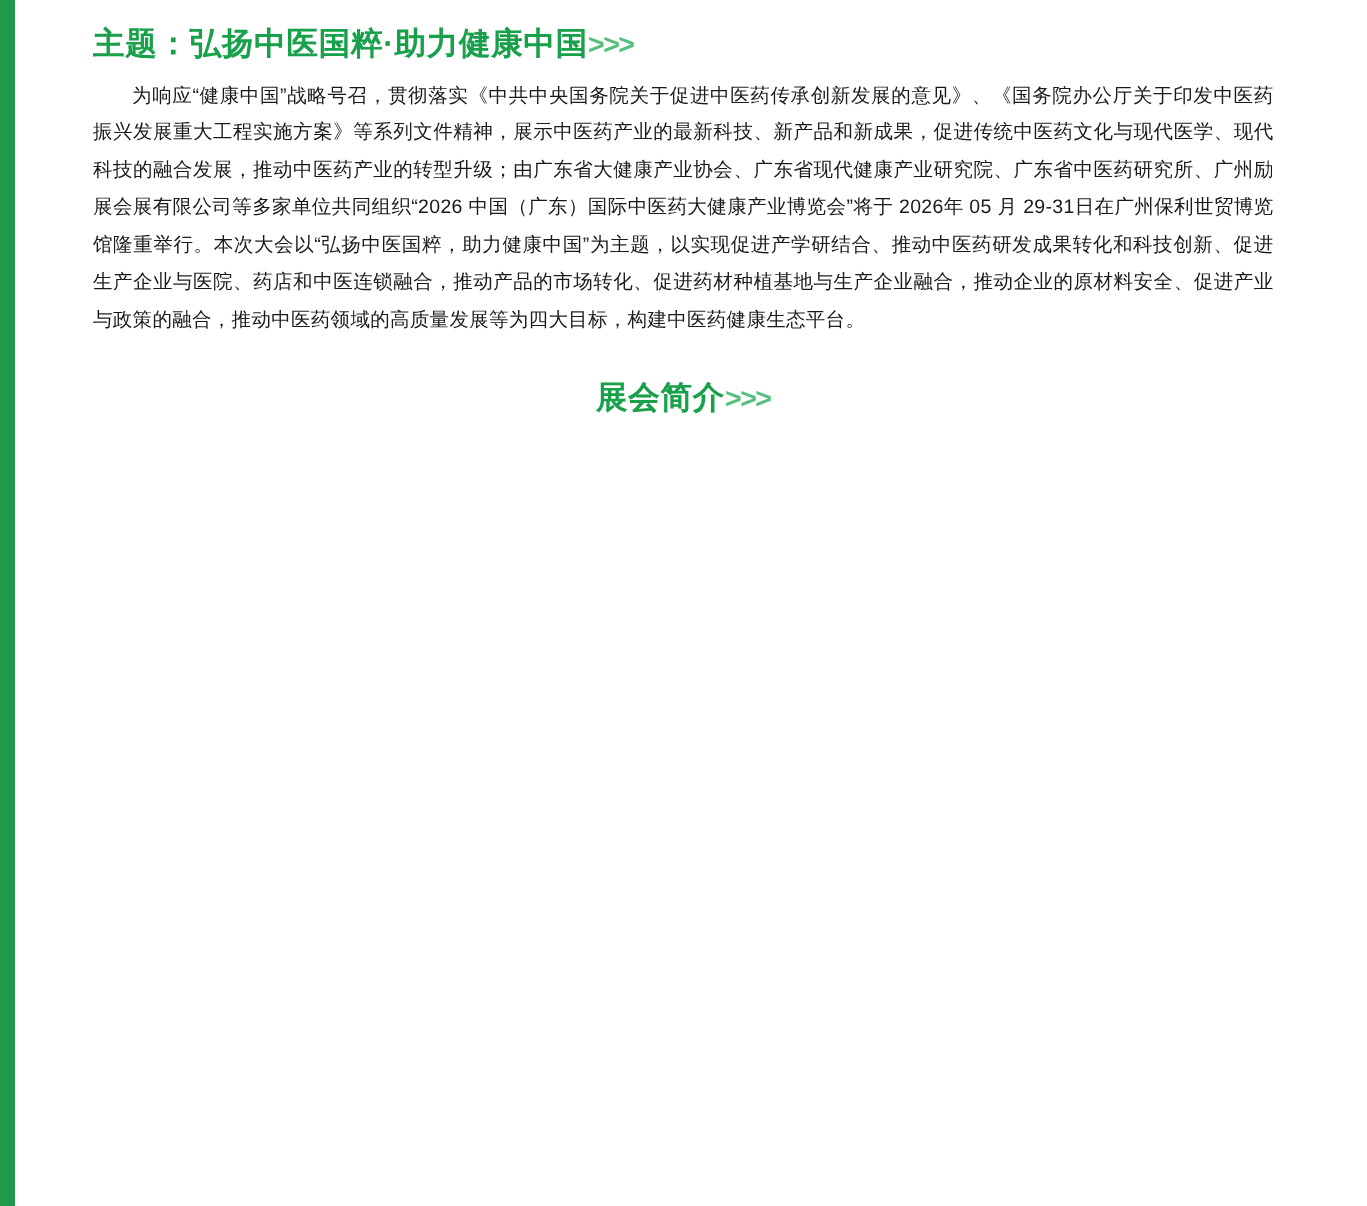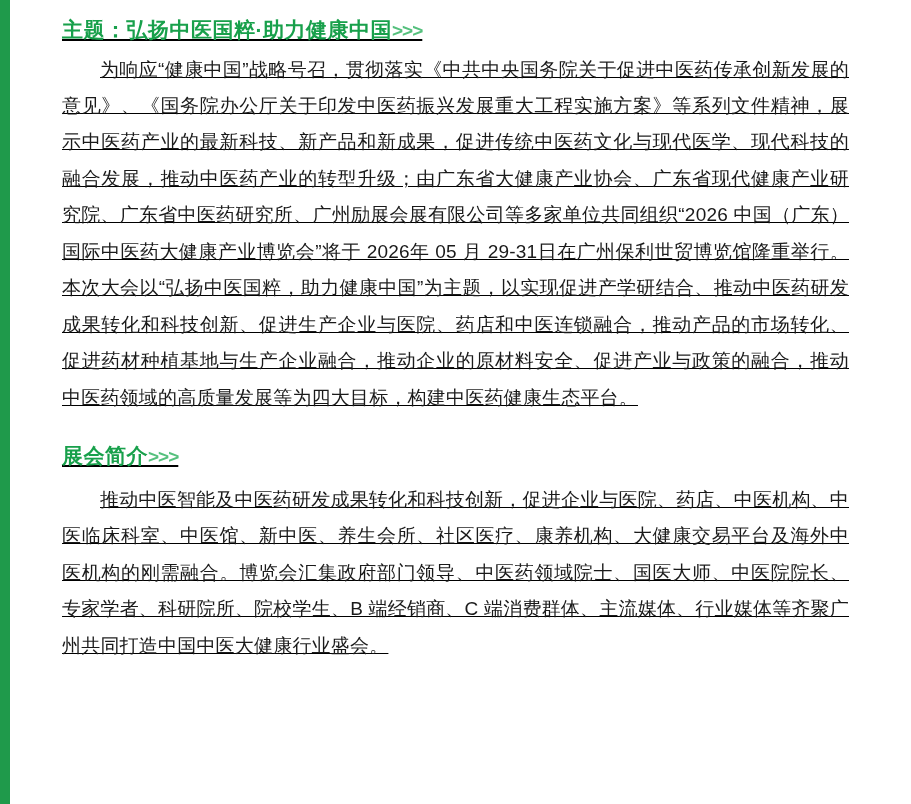--- a/index.html
+++ b/index.html
@@ -13,21 +13,20 @@
     font-family: "Liberation Sans", sans-serif;
     overflow: hidden;
   }
   .page {
     position: relative;
     width: 911px;
     height: 804px;
     background: #ffffff;
     box-sizing: border-box;
     padding: 14px 62px 0 62px;
-    text-decoration: underline;
   }
   .left-bar {
     position: absolute;
     left: 0;
     top: 0;
     width: 10px;
     height: 804px;
     background: #1f9a4b;
   }
   .section-heading {
@@ -38,52 +37,52 @@
     margin: 0 0 6px 0;
     letter-spacing: 0.5px;
   }
   .heading-arrows {
     font-size: 19px;
     font-weight: bold;
     color: #55c07d;
     letter-spacing: -1px;
   }
   .para {
-    font-size: 19px;
+    font-size: 13px;
     color: #1a1a1a;
     line-height: 1.92;
     text-align: justify;
     text-justify: inter-ideograph;
     margin: 0;
     text-indent: 2em;
     letter-spacing: 0.2px;
   }
   .block-gap {
     height: 22px;
   }
   .small-gap {
     height: 4px;
   }
   .heading2 {
     margin-top: 2px;
+    text-align: center;
   }
 </style>
 </head>
 <body>
 
 <div class="page">
 
   <div class="left-bar"></div>
 
   <h2 class="section-heading"><span>主题：弘扬中医国粹·助力健康中国</span><span class="heading-arrows">&gt;&gt;&gt;</span></h2>
 
   <p class="para">为响应“健康中国”战略号召，贯彻落实《中共中央国务院关于促进中医药传承创新发展的意见》、《国务院办公厅关于印发中医药振兴发展重大工程实施方案》等系列文件精神，展示中医药产业的最新科技、新产品和新成果，促进传统中医药文化与现代医学、现代科技的融合发展，推动中医药产业的转型升级；由广东省大健康产业协会、广东省现代健康产业研究院、广东省中医药研究所、广州励展会展有限公司等多家单位共同组织“2026 中国（广东）国际中医药大健康产业博览会”将于 2026年 05 月 29-31日在广州保利世贸博览馆隆重举行。本次大会以“弘扬中医国粹，助力健康中国”为主题，以实现促进产学研结合、推动中医药研发成果转化和科技创新、促进生产企业与医院、药店和中医连锁融合，推动产品的市场转化、促进药材种植基地与生产企业融合，推动企业的原材料安全、促进产业与政策的融合，推动中医药领域的高质量发展等为四大目标，构建中医药健康生态平台。</p>
 
   <div class="block-gap"></div>
 
   <h2 class="section-heading heading2"><span>展会简介</span><span class="heading-arrows">&gt;&gt;&gt;</span></h2>
 
 
   <div class="small-gap"></div>
 
-  <p class="para">推动中医智能及中医药研发成果转化和科技创新，促进企业与医院、药店、中医机构、中医临床科室、中医馆、新中医、养生会所、社区医疗、康养机构、大健康交易平台及海外中医机构的刚需融合。博览会汇集政府部门领导、中医药领域院士、国医大师、中医院院长、专家学者、科研院所、院校学生、B 端经销商、C 端消费群体、主流媒体、行业媒体等齐聚广州共同打造中国中医大健康行业盛会。</p>
 
 </div>
 
 </body></html>

